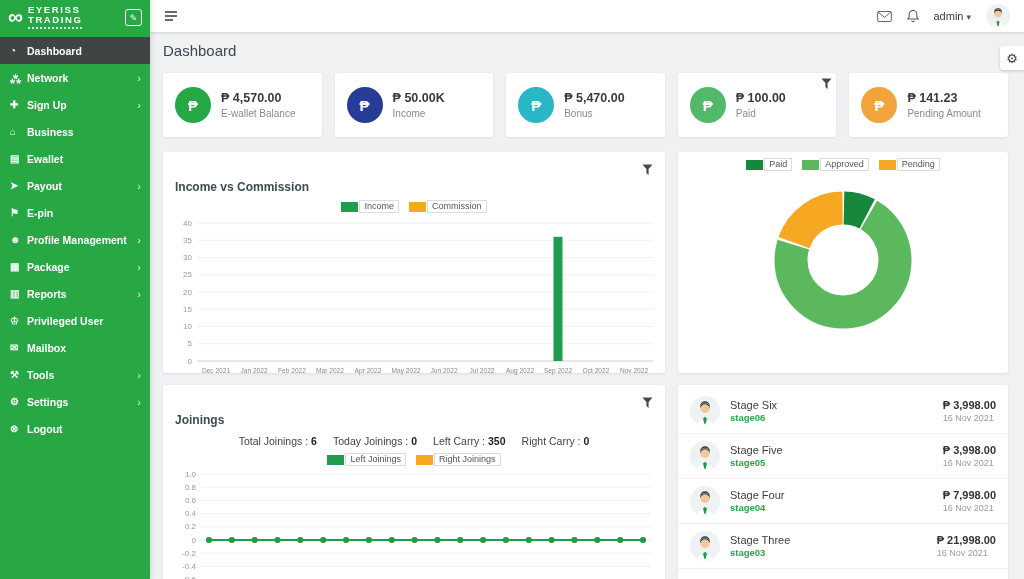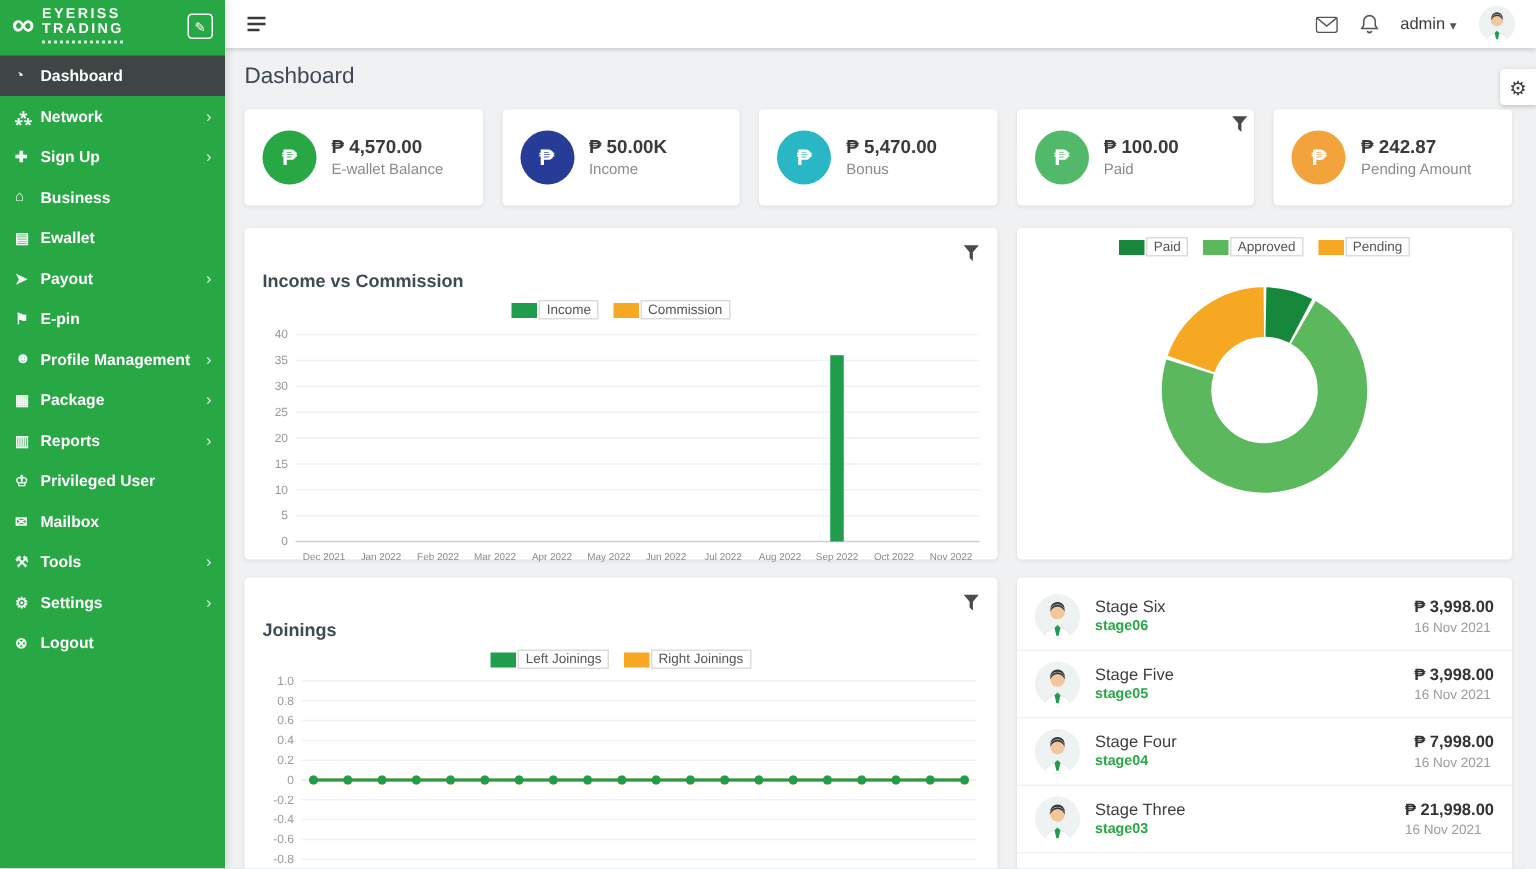--- a/index.html
+++ b/index.html
@@ -221,21 +221,21 @@
         <div class="stat-card">
           <span class="stat-icon" style="background: rgb(83, 185, 106);">₱</span>
           <div>
             <div class="stat-value">₱ 100.00</div>
             <div class="stat-label">Paid</div>
           </div>
         </div>
         <div class="stat-card">
           <span class="stat-icon" style="background: rgb(242, 163, 59);">₱</span>
           <div>
-            <div class="stat-value">₱ 242.87</div>
+            <div class="stat-value">₱ 141.23</div>
             <div class="stat-label">Pending Amount</div>
           </div>
         </div>
       </div>
 
     <section class="card" id="income-card">
       <div class="card-head">
         <span class="card-title">Income vs Commission</span>
         <span class="funnel">
           <svg width="11" height="12" viewBox="0 0 12 13">
@@ -314,20 +314,26 @@
 
     <section class="card" id="joinings-card">
       <div class="card-head">
         <span class="card-title">Joinings</span>
         <span class="funnel">
           <svg width="11" height="12" viewBox="0 0 12 13">
               <path d="M0.5 0.5 H11.5 L7.2 5.5 V12 L4.8 9.8 V5.5 Z" fill="#4a4a4a"></path>
             </svg>
         </span>
       </div>
+      <div class="jsum" id="joinings-summary">
+          <span>Total Joinings :<b>6</b></span>
+          <span>Today Joinings :<b>0</b></span>
+          <span>Left Carry :<b>350</b></span>
+          <span>Right Carry :<b>0</b></span>
+        </div>
       <div class="legend" id="joinings-legend">
           <span class="legend-item">
             <span class="legend-swatch" style="background: rgb(31, 157, 77);"></span>
             <span class="legend-text">Left Joinings</span>
           </span>
           <span class="legend-item">
             <span class="legend-swatch" style="background: rgb(247, 168, 35);"></span>
             <span class="legend-text">Right Joinings</span>
           </span>
         </div>

